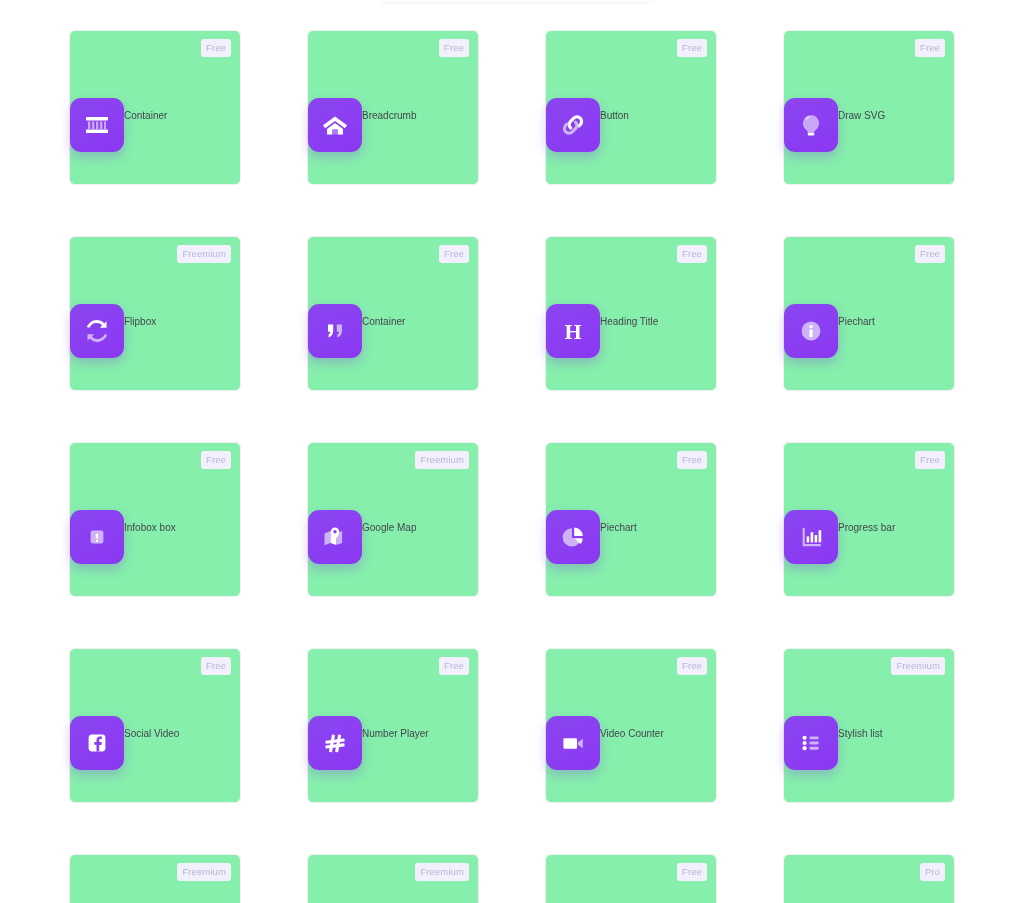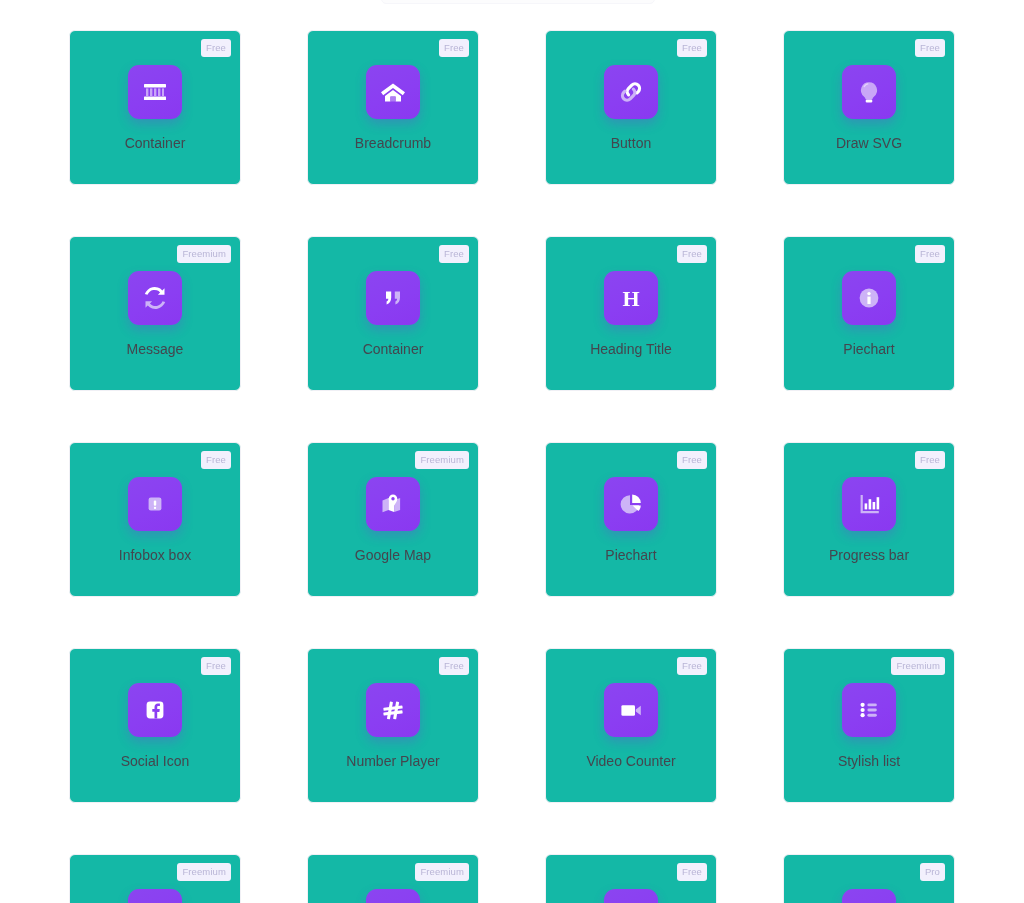--- a/index.html
+++ b/index.html
@@ -37,25 +37,25 @@
     display: grid;
     grid-template-columns: repeat(4, 172px);
     column-gap: 66px;
     row-gap: 51px;
   }
 
   .card {
     position: relative;
     width: 172px;
     height: 155px;
-    background: #14b8a6;
+    background: #86efac;
     border: 1px solid #f0f0f5;
     border-radius: 6px;
     display: flex;
-    flex-direction: column;
+    flex-direction: row;
     align-items: center;
     cursor: pointer;
   }
 
   .badge {
     position: absolute;
     top: 8px;
     right: 9px;
     font-size: 9.5px;
     line-height: 1;
@@ -77,21 +77,21 @@
     box-shadow: 0 5px 11px rgba(124, 58, 222, 0.28);
     display: flex;
     align-items: center;
     justify-content: center;
     flex: none;
   }
   .tile svg { display: block; }
 
   .card-label {
     margin-top: 16px;
-    font-size: 14px;
+    font-size: 10px;
     color: #44464e;
     text-align: center;
     line-height: 1.2;
     font-family: "Liberation Sans", "DejaVu Sans", sans-serif;
   }
 </style>
 </head>
 <body>
 
 <div class="page">
@@ -158,21 +158,21 @@
     </div>
 
     <div class="card">
       <span class="badge">Freemium</span>
       <div class="tile">
         <svg width="30" height="30" viewBox="0 0 30 30" aria-hidden="true">
           <path d="M7.5 11.8 a7.5 7.5 0 0 1 12.6 -2.4 l-2.2 2.3 h6.6 V5.3 l-2.2 2.1 A10.5 10.5 0 0 0 4.8 11 Z" fill="#ffffff"></path>
           <path d="M22.5 18.2 a7.5 7.5 0 0 1 -12.6 2.4 l2.2 -2.3 H5.5 v6.4 l2.2 -2.1 a10.5 10.5 0 0 0 17.5 -3.6 Z" fill="#cdb3f7"></path>
         </svg>
       </div>
-      <div class="card-label">Message</div>
+      <div class="card-label">Flipbox</div>
     </div>
 
     <div class="card">
       <span class="badge">Free</span>
       <div class="tile">
         <svg width="30" height="30" viewBox="0 0 30 30" aria-hidden="true">
           <path d="M13.2 8.5 v6.1 c0 3.9 -1.6 6 -4.6 6.8 v-3 c1.2 -0.5 1.7 -1.4 1.7 -2.7 H8 V8.5 Z" fill="#ffffff"></path>
           <path d="M22 8.5 v6.1 c0 3.9 -1.6 6 -4.6 6.8 v-3 c1.2 -0.5 1.7 -1.4 1.7 -2.7 h-2.3 V8.5 Z" fill="#cdb3f7"></path>
         </svg>
       </div>
@@ -256,21 +256,21 @@
     </div>
 
     <div class="card">
       <span class="badge">Free</span>
       <div class="tile">
         <svg width="30" height="30" viewBox="0 0 30 30" aria-hidden="true">
           <rect x="6.6" y="6.6" width="16.8" height="16.8" rx="3.4" fill="#ffffff"></rect>
           <path d="M17.2 23.4 v-6.5 h2.2 l0.4 -2.8 h-2.6 v-1.7 c0 -0.8 0.2 -1.3 1.4 -1.3 h1.3 V8.6 c-0.3 0 -1.1 -0.1 -2 -0.1 c-2 0 -3.4 1.2 -3.4 3.5 v1.9 H12.3 v2.8 h2.2 v6.7 Z" fill="#8b3ef2"></path>
         </svg>
       </div>
-      <div class="card-label">Social Icon</div>
+      <div class="card-label">Social Video</div>
     </div>
 
     <div class="card">
       <span class="badge">Free</span>
       <div class="tile">
         <svg width="30" height="30" viewBox="0 0 30 30" aria-hidden="true">
           <g fill="#ffffff">
             <rect x="5.4" y="11.6" width="19.2" height="3.1" rx="0.6" transform="rotate(-7 15 13.1)"></rect>
             <rect x="5.4" y="16.4" width="19.2" height="3.1" rx="0.6" transform="rotate(-7 15 17.9)"></rect>
             <rect x="10.4" y="6.6" width="3.1" height="17.6" rx="0.6" transform="rotate(10 12 15.4)"></rect>

